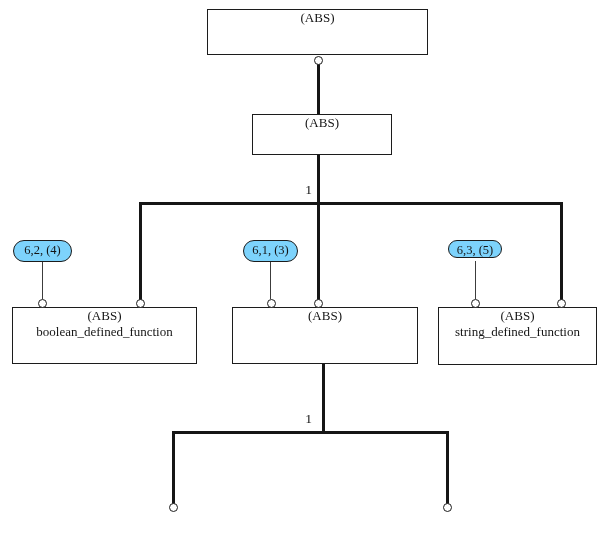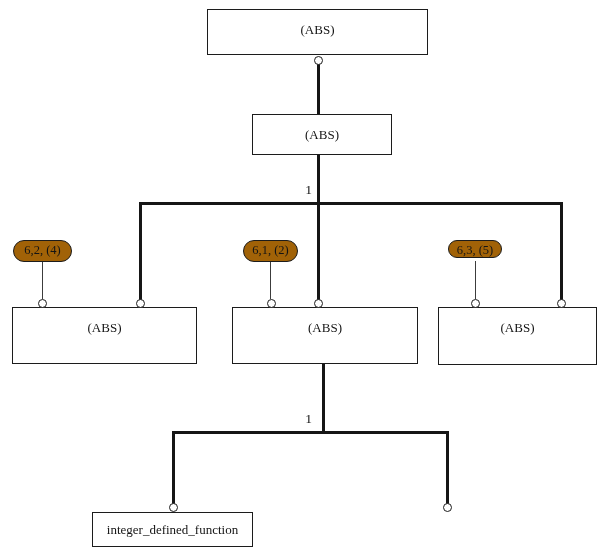--- a/index.html
+++ b/index.html
@@ -12,32 +12,32 @@
     overflow:hidden;
   }
   .node{
     position:absolute;
     border:1.5px solid #1c1c1c;
     background:#fff;
     box-sizing:border-box;
     text-align:center;
     font-size:13px;
     line-height:16px;
-    padding-top:12px;
+    padding-top:0;
     z-index:2;
   }
   .node.single{
     display:flex;align-items:center;justify-content:center;
     padding-top:0;
   }
   .pill{
     position:absolute;
     border:1.4px solid #1c1c1c;
     border-radius:11px;
-    background:#a16207;
+    background:#7dd3fc;
     box-sizing:border-box;
     text-align:center;
     font-size:12.5px;
     line-height:19.5px;
     z-index:2;
   }
   .ln{position:absolute;background:#161616;z-index:1;}
   .ln.thin{background:#3c3c3c;}
   .circ{
     position:absolute;
@@ -83,37 +83,36 @@
   <div class="node" style="left:207px;top:9px;width:221px;height:46px;">
     <div>(ABS)</div>
   </div>
 
   <div class="node" style="left:252px;top:114px;width:140px;height:41px;">
     <div>(ABS)</div>
   </div>
 
   <div class="node" style="left:12px;top:307px;width:185px;height:57px;">
     <div>(ABS)</div>
+    <div>boolean_defined_function</div>
   </div>
 
   <div class="node" style="left:232px;top:307px;width:186px;height:57px;">
     <div>(ABS)</div>
   </div>
 
   <div class="node" style="left:438px;top:307px;width:159px;height:58px;">
     <div>(ABS)</div>
-  </div>
-
-  <div class="node single" style="left:92px;top:512px;width:161px;height:35px;">
-    <div>integer_defined_function</div>
+    <div>string_defined_function</div>
   </div>
 
 
+
   <div class="pill" style="left:13px;top:240px;width:59px;height:22px;">6,2, (4)</div>
-  <div class="pill" style="left:243px;top:240px;width:55px;height:22px;">6,1, (2)</div>
+  <div class="pill" style="left:243px;top:240px;width:55px;height:22px;">6,1, (3)</div>
   <div class="pill" style="left:448px;top:240px;width:54px;height:18px;">6,3, (5)</div>
 
   <div class="circ" style="left:313.5px;top:55.5px;"></div>
   <div class="circ" style="left:38px;top:298.5px;"></div>
   <div class="circ" style="left:135.5px;top:298.5px;"></div>
   <div class="circ" style="left:266.5px;top:298.5px;"></div>
   <div class="circ" style="left:313.5px;top:298.5px;"></div>
   <div class="circ" style="left:471px;top:298.5px;"></div>
   <div class="circ" style="left:556.5px;top:298.5px;"></div>
   <div class="circ" style="left:168.5px;top:503px;"></div>

